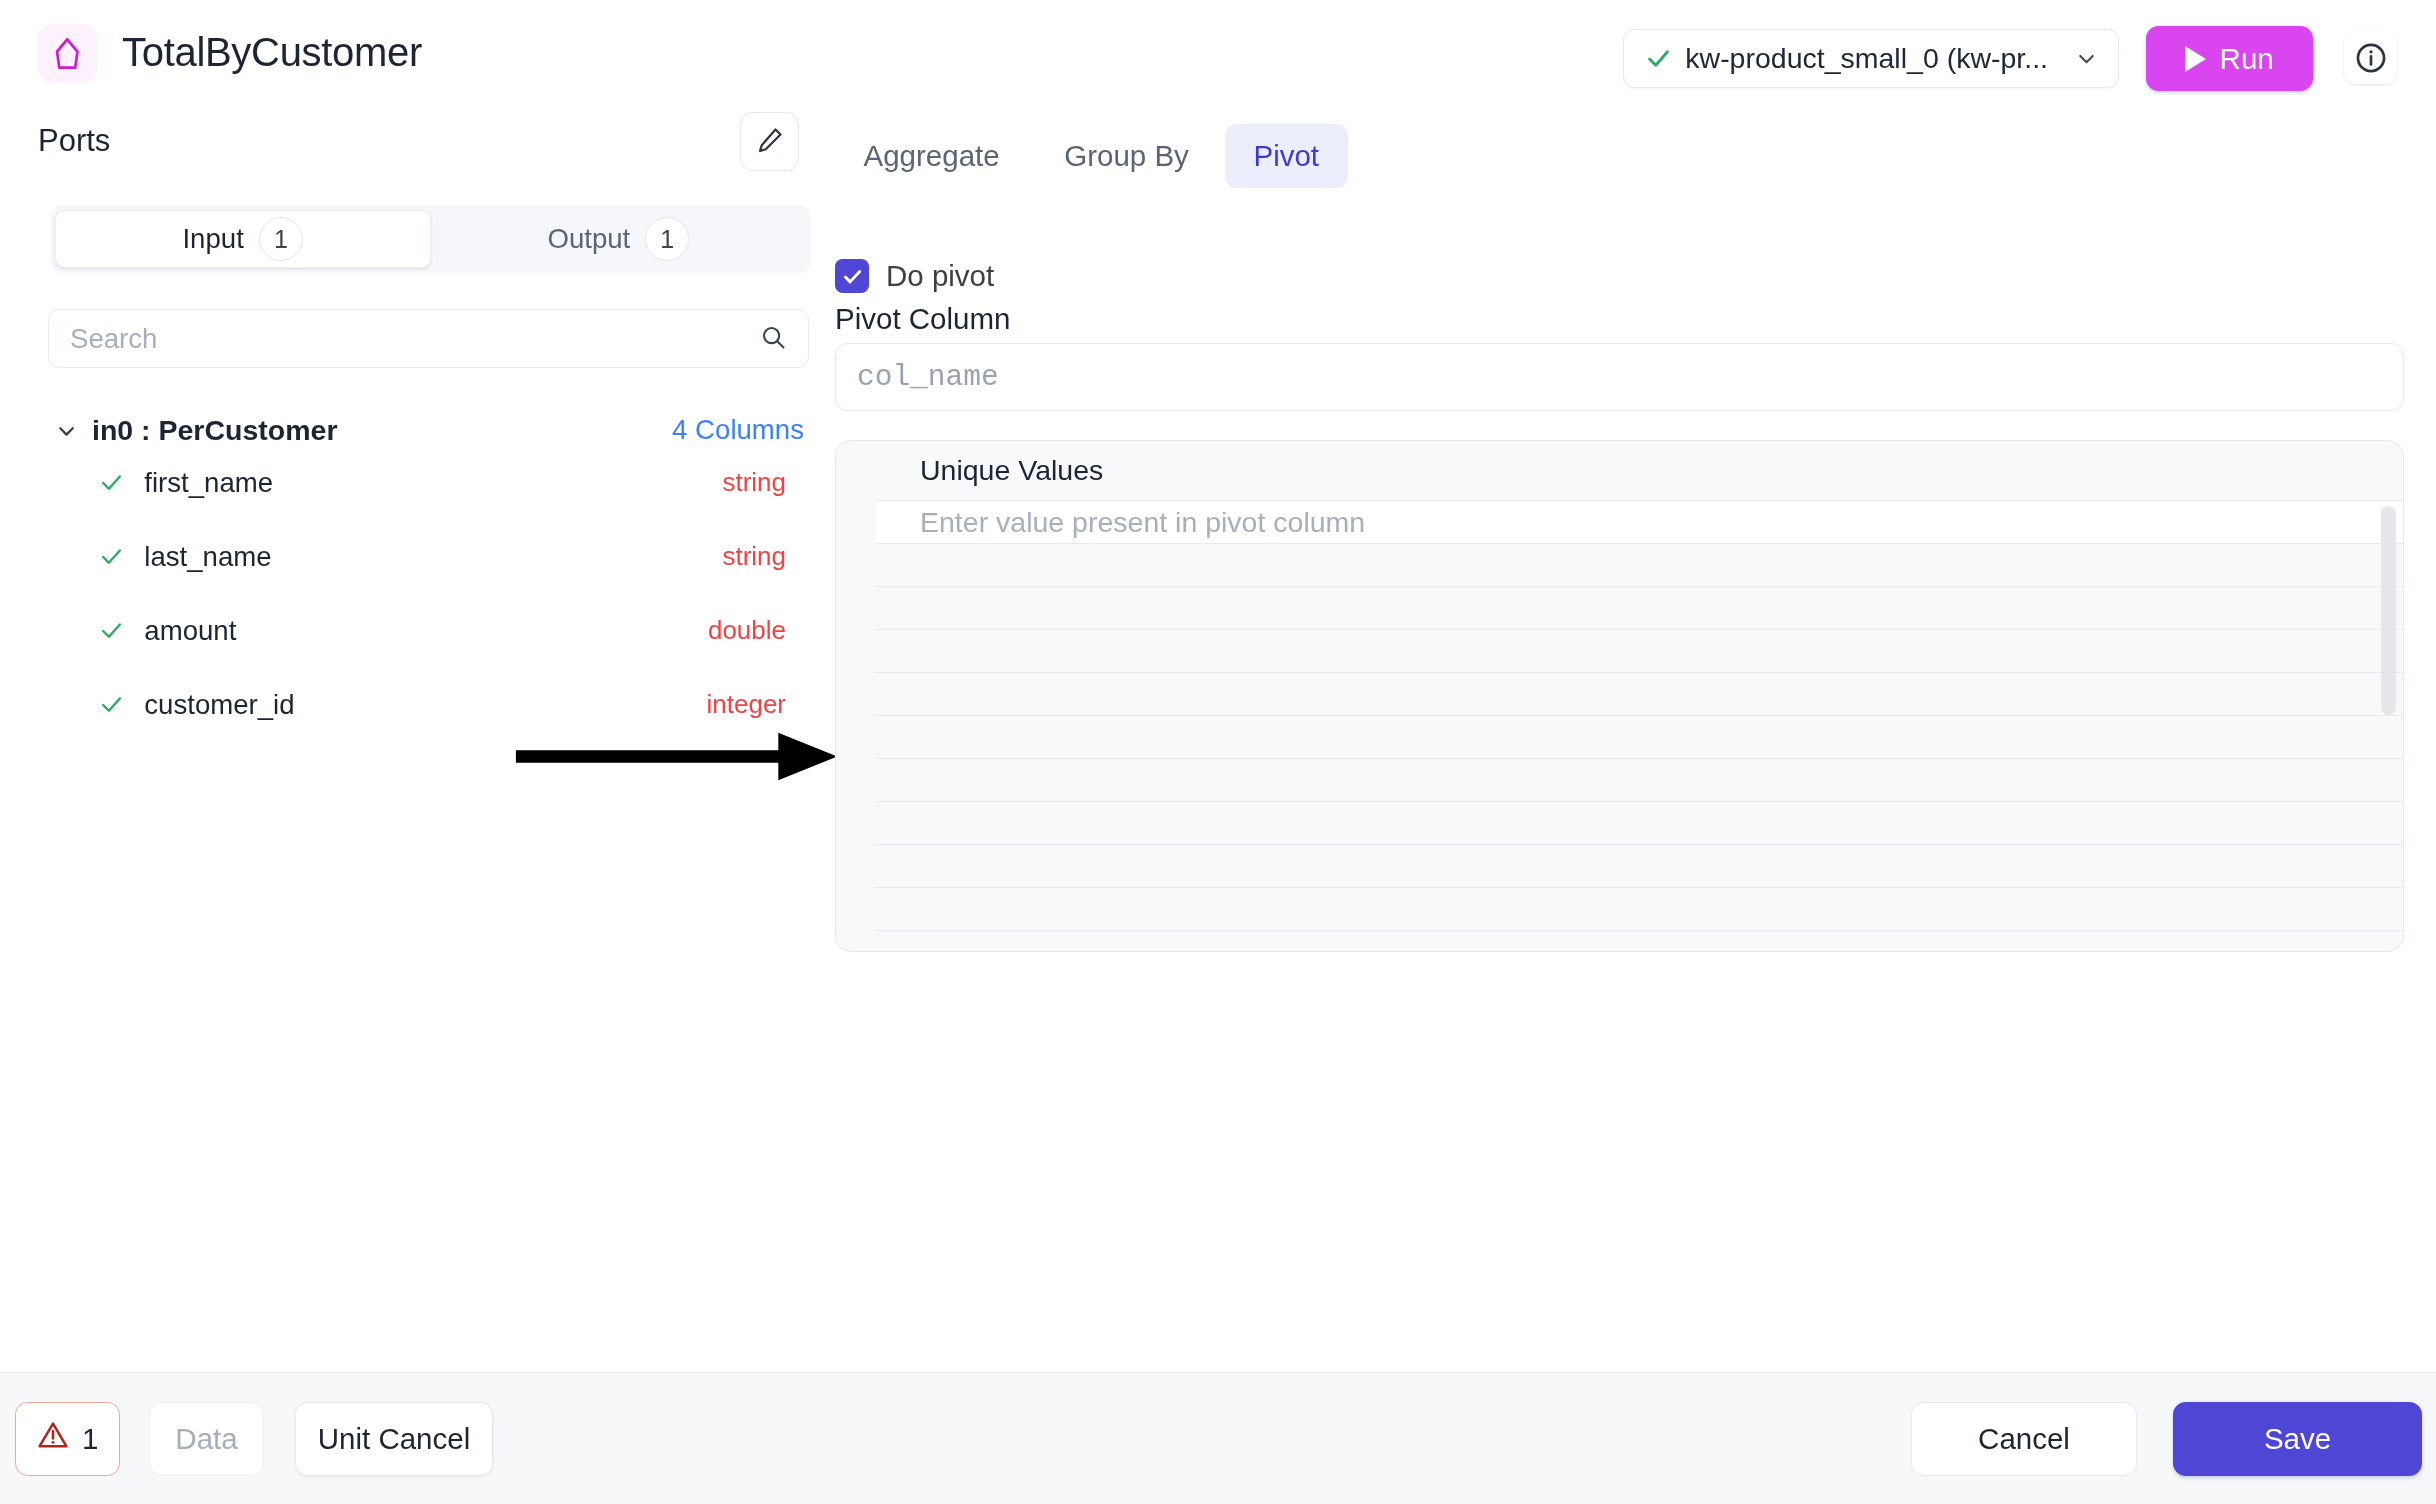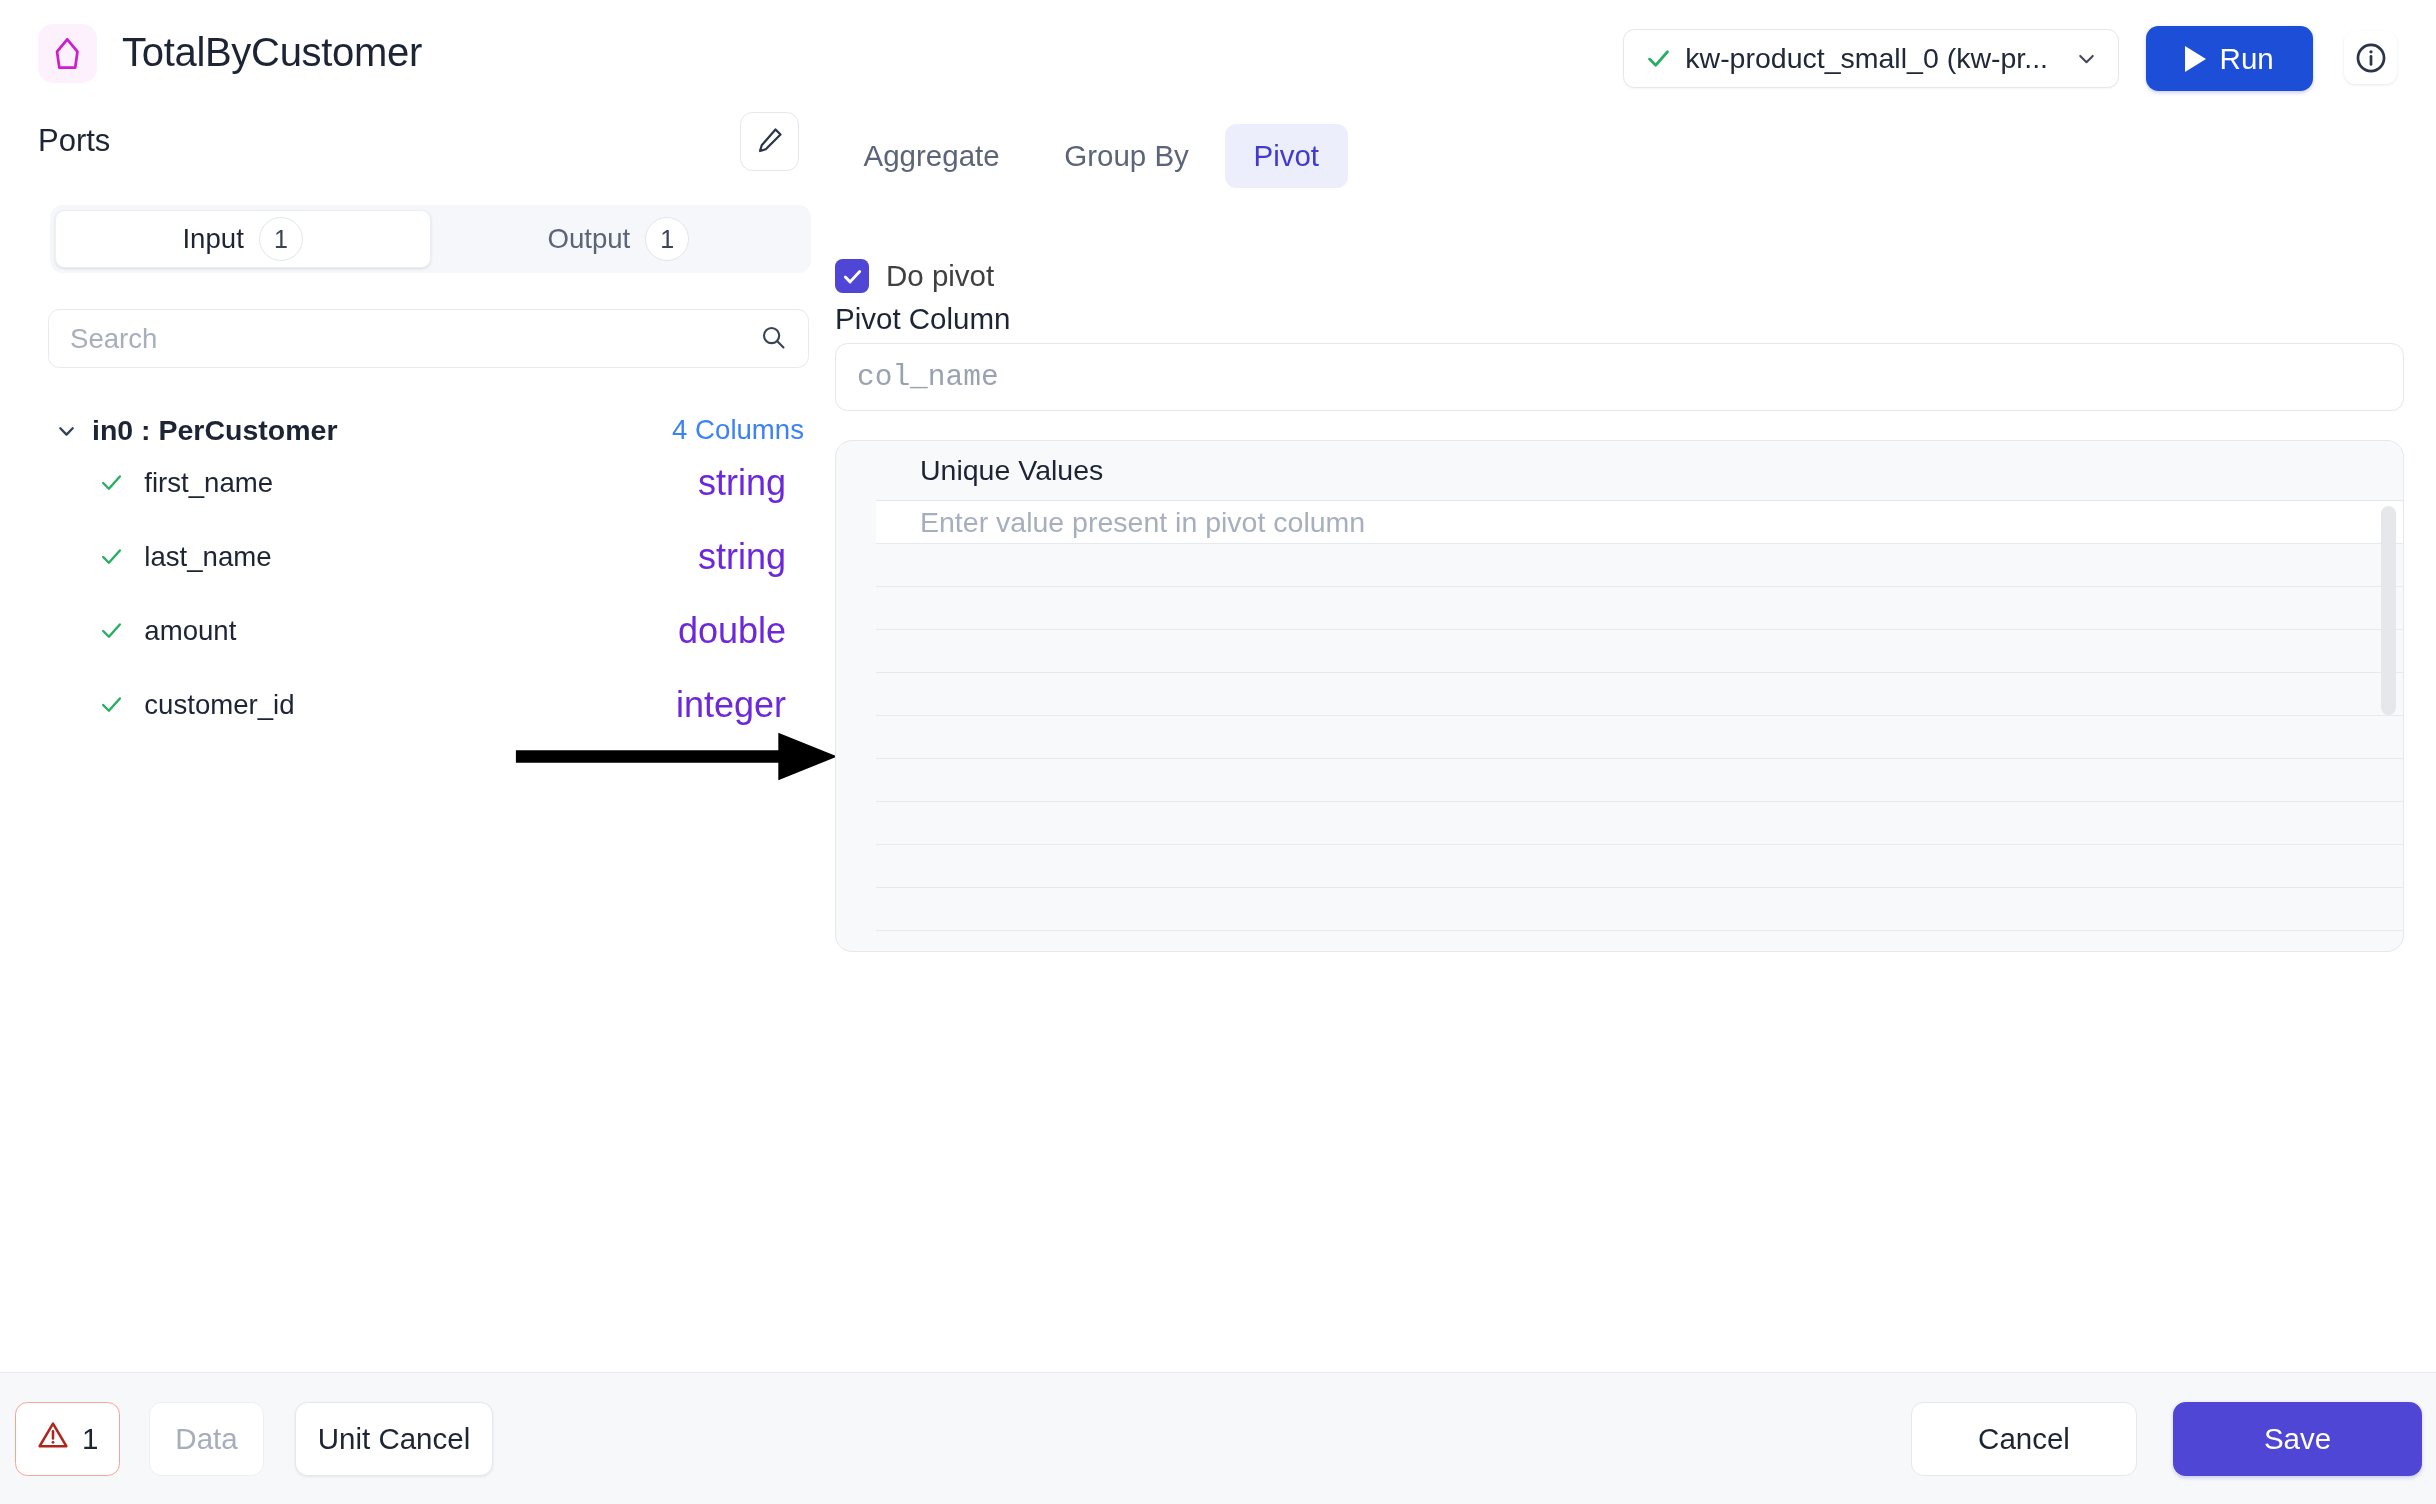--- a/index.html
+++ b/index.html
@@ -35,21 +35,21 @@
     box-shadow: 0 1px 1.9px rgba(20,25,40,.04);
   }
   .env-check { flex: 0 0 auto; display:flex; }
   .env-label {
     flex: 1 1 auto; font-size: 28.5px; color: #212938; white-space: nowrap; overflow: hidden;
   }
   .env-caret { flex: 0 0 auto; display:flex; }
   .run-btn {
     position: absolute; left: 2146px; top: 26px;
     width: 167px; height: 65px; border-radius: 12.4px;
-    background: #1d4ed8; border: none; color: #fff;
+    background: #d946ef; border: none; color: #fff;
     display: flex; align-items: center; justify-content: center; gap: 13.3px;
     font-size: 29.5px; cursor: pointer;
     box-shadow: 0 1.9px 3.8px rgba(79,70,214,.25);
   }
   .run-btn .tri {
     width: 0; height: 0; border-style: solid;
     border-width: 13.3px 0 13.3px 21px; border-color: transparent transparent transparent #fff;
   }
   .info-btn {
     position: absolute; left: 2344px; top: 31px;
@@ -104,21 +104,21 @@
   .chev { width: 30px; display:flex; align-items:center; }
   .group-name { font-size: 28.5px; font-weight: bold; color: #1d2434; margin-left: 9px; }
   .group-count { margin-left: auto; font-size: 27.6px; color: #3b82f6; }
   .col-list { position: absolute; left: 0; top: 357px; width: 835px; }
   .col-row {
     display: flex; align-items: center; height: 37px; margin-bottom: 37px;
     padding: 0 49px 0 99px; cursor: pointer;
   }
   .col-check { width: 32px; display: flex; align-items: center; }
   .col-name { font-size: 27.6px; color: #1d2434; margin-left: 13.3px; }
-  .col-type { margin-left: auto; font-size: 36px; color: #6d28d9; }
+  .col-type { margin-left: auto; font-size: 26px; color: #ef4444; }
 
   
   .annot-arrow { position: absolute; left: 514px; top: 723px; pointer-events: none; }
 
   
   .right-panel {
     position: absolute; left: 835px; top: 107px; width: 1602px; height: 1266px; background: #fff;
   }
   .tabs { position: absolute; left: 0; top: 17px; display: flex; align-items: center; gap: 7.6px; }
   .tab {

